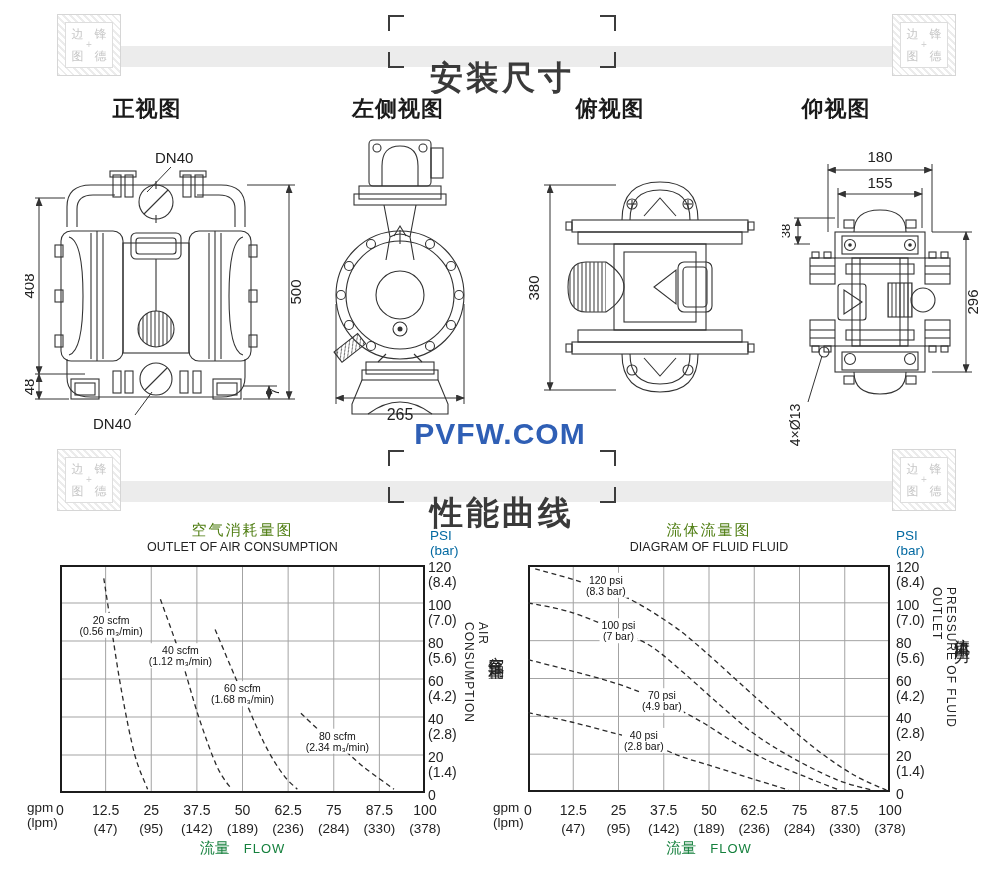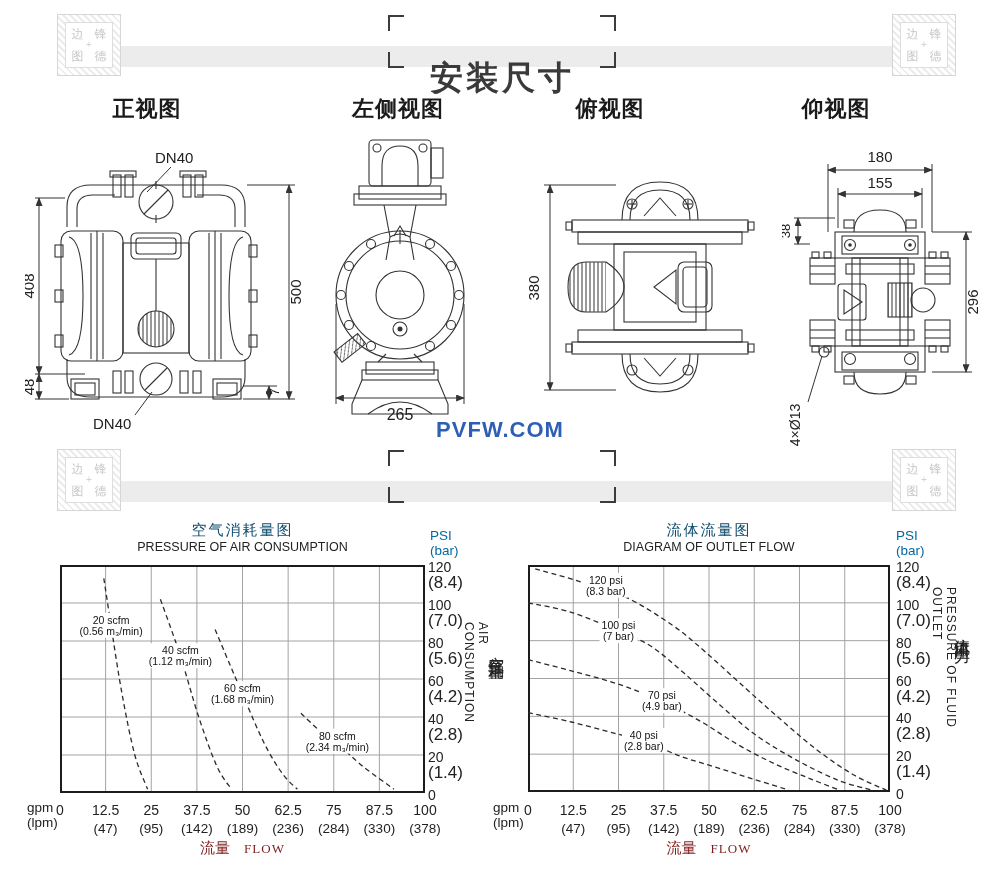--- a/index.html
+++ b/index.html
@@ -19,38 +19,38 @@
              font-size:33px;font-weight:bold;color:#3a3a3a;letter-spacing:3px;margin-top:38px;}
   
   .stamp{position:absolute;width:64px;height:62px;border:1px solid #d6d6d6;box-sizing:border-box;
          background:repeating-linear-gradient(45deg,#ececec 0 2px,#ffffff 2px 5px);padding:7px;}
   .stamp-inner{width:100%;height:100%;box-sizing:border-box;background:#fff;border:1px solid #dedede;
                display:grid;grid-template-columns:1fr 1fr;place-items:center;color:#c7c7c7;
                font-size:12px;line-height:1;position:relative;}
   .stamp-inner .plus{position:absolute;left:50%;top:50%;transform:translate(-50%,-55%);
                color:#d2d2d2;font-size:10px;}
   .view-label{position:absolute;text-align:center;font-size:22px;font-weight:600;color:#1a1a1a;letter-spacing:1px;}
-  .wm{position:absolute;left:0;right:0;top:417px;text-align:center;font-size:22px;font-weight:bold;letter-spacing:1px;}
+  .wm{position:absolute;left:0;right:0;top:417px;text-align:center;font-size:30px;font-weight:bold;letter-spacing:1px;}
   
-  .chart-title{position:absolute;text-align:center;font-size:15px;color:#0c4a6e;letter-spacing:2px;}
+  .chart-title{position:absolute;text-align:center;font-size:15px;color:#4d7c0f;letter-spacing:2px;}
   .chart-subtitle{position:absolute;text-align:center;font-size:12.5px;color:#222;}
   .yunit{position:absolute;font-size:13.5px;line-height:15px;color:#0369a1;}
   .xunit{position:absolute;font-size:13.5px;line-height:15px;color:#222;}
   .vlab-en{position:absolute;writing-mode:vertical-rl;font-size:12px;color:#222;letter-spacing:1px;
            display:flex;align-items:center;}
   .vlab-zh{position:absolute;writing-mode:vertical-rl;font-size:16px;color:#222;letter-spacing:2px;}
   .chart-block{position:absolute;}
   .yticks{position:absolute;left:368px;top:0;width:50px;}
   .ytick{position:absolute;left:0;font-size:14px;line-height:15px;color:#222;white-space:nowrap;}
-  .ytick .sub{font-size:17px;}
+  .ytick .sub{font-size:14px;}
   .xticks{position:absolute;left:0;top:237px;width:100%;height:45px;}
   .xtick{position:absolute;transform:translateX(-50%);text-align:center;font-size:14px;
          line-height:16px;color:#222;white-space:nowrap;}
   .xtick .sub{font-size:13.5px;display:block;margin-top:3px;}
-  .xlabel{position:absolute;text-align:center;font-size:15px;color:#7f1d1d;font-family:Liberation Serif, serif;}
+  .xlabel{position:absolute;text-align:center;font-size:15px;color:#15803d;}
   .xlabel .en{font-size:13px;letter-spacing:1px;margin-left:14px;}
   .draw text{font-family:"Liberation Sans","DejaVu Sans",sans-serif;}
 </style>
 </head>
 <body>
 
 <svg width="0" height="0" style="position:absolute" aria-hidden="true">
   <defs>
     <marker id="arr" viewBox="0 0 10 8" refX="9" refY="4" markerWidth="9" markerHeight="7" orient="auto-start-reverse">
       <path d="M0,0 L10,4 L0,8 z" fill="#333"></path>
@@ -348,24 +348,25 @@
   </g>
 </svg>
 
 <div class="wm" style="color: rgb(47, 95, 181);">PVFW.COM</div>
 
 <div class="sec-head" style="top:450px">
   <div class="corner c-tl"></div>
   <div class="corner c-tr"></div>
   <div class="corner c-bl"></div>
   <div class="corner c-br"></div>
+  <div class="sec-title">性能曲线</div>
 </div>
 
 <div class="chart-title" style="left:60px;top:521px;width:365px">空气消耗量图</div>
-<div class="chart-subtitle" style="left:60px;top:540px;width:365px">PRESSURE OF AIR CONSUMPTION</div>
+<div class="chart-subtitle" style="left:60px;top:540px;width:365px">OUTLET OF AIR CONSUMPTION</div>
 <div class="yunit" style="left:430px;top:528px">
   <div>PSI</div>
     <div>(bar)</div>
 </div>
 <div class="chart-block" style="left:60px;top:565px;width:365px;height:228px">
   <svg class="plot" width="365" height="228">
       <line x1="45.625" y1="0" x2="45.625" y2="228" stroke="#a3a3a3" stroke-width="1"></line>
       <line x1="91.25" y1="0" x2="91.25" y2="228" stroke="#a3a3a3" stroke-width="1"></line>
       <line x1="136.875" y1="0" x2="136.875" y2="228" stroke="#a3a3a3" stroke-width="1"></line>
       <line x1="182.5" y1="0" x2="182.5" y2="228" stroke="#a3a3a3" stroke-width="1"></line>
@@ -448,21 +449,21 @@
 <div class="vlab-zh" style="left:485px;top:644px;height:90px">空气消耗量</div>
 <div class="xunit" style="left:27px;top:800px">
   <div>gpm</div>
     <div>(lpm)</div>
 </div>
 <div class="xlabel" style="left:60px;top:839px;width:365px">
   <span>流量</span><span class="en">FLOW</span>
 </div>
 
 <div class="chart-title" style="left:528px;top:521px;width:362px">流体流量图</div>
-<div class="chart-subtitle" style="left:528px;top:540px;width:362px">DIAGRAM OF OUTLET FLOW</div>
+<div class="chart-subtitle" style="left:528px;top:540px;width:362px">DIAGRAM OF FLUID FLUID</div>
 <div class="yunit" style="left:896px;top:528px">
   <div>PSI</div>
     <div>(bar)</div>
 </div>
 <div class="chart-block" style="left:528px;top:565px;width:362px;height:227px">
   <svg class="plot" width="362" height="227">
       <line x1="45.25" y1="0" x2="45.25" y2="227" stroke="#a3a3a3" stroke-width="1"></line>
       <line x1="90.5" y1="0" x2="90.5" y2="227" stroke="#a3a3a3" stroke-width="1"></line>
       <line x1="135.75" y1="0" x2="135.75" y2="227" stroke="#a3a3a3" stroke-width="1"></line>
       <line x1="181" y1="0" x2="181" y2="227" stroke="#a3a3a3" stroke-width="1"></line>

